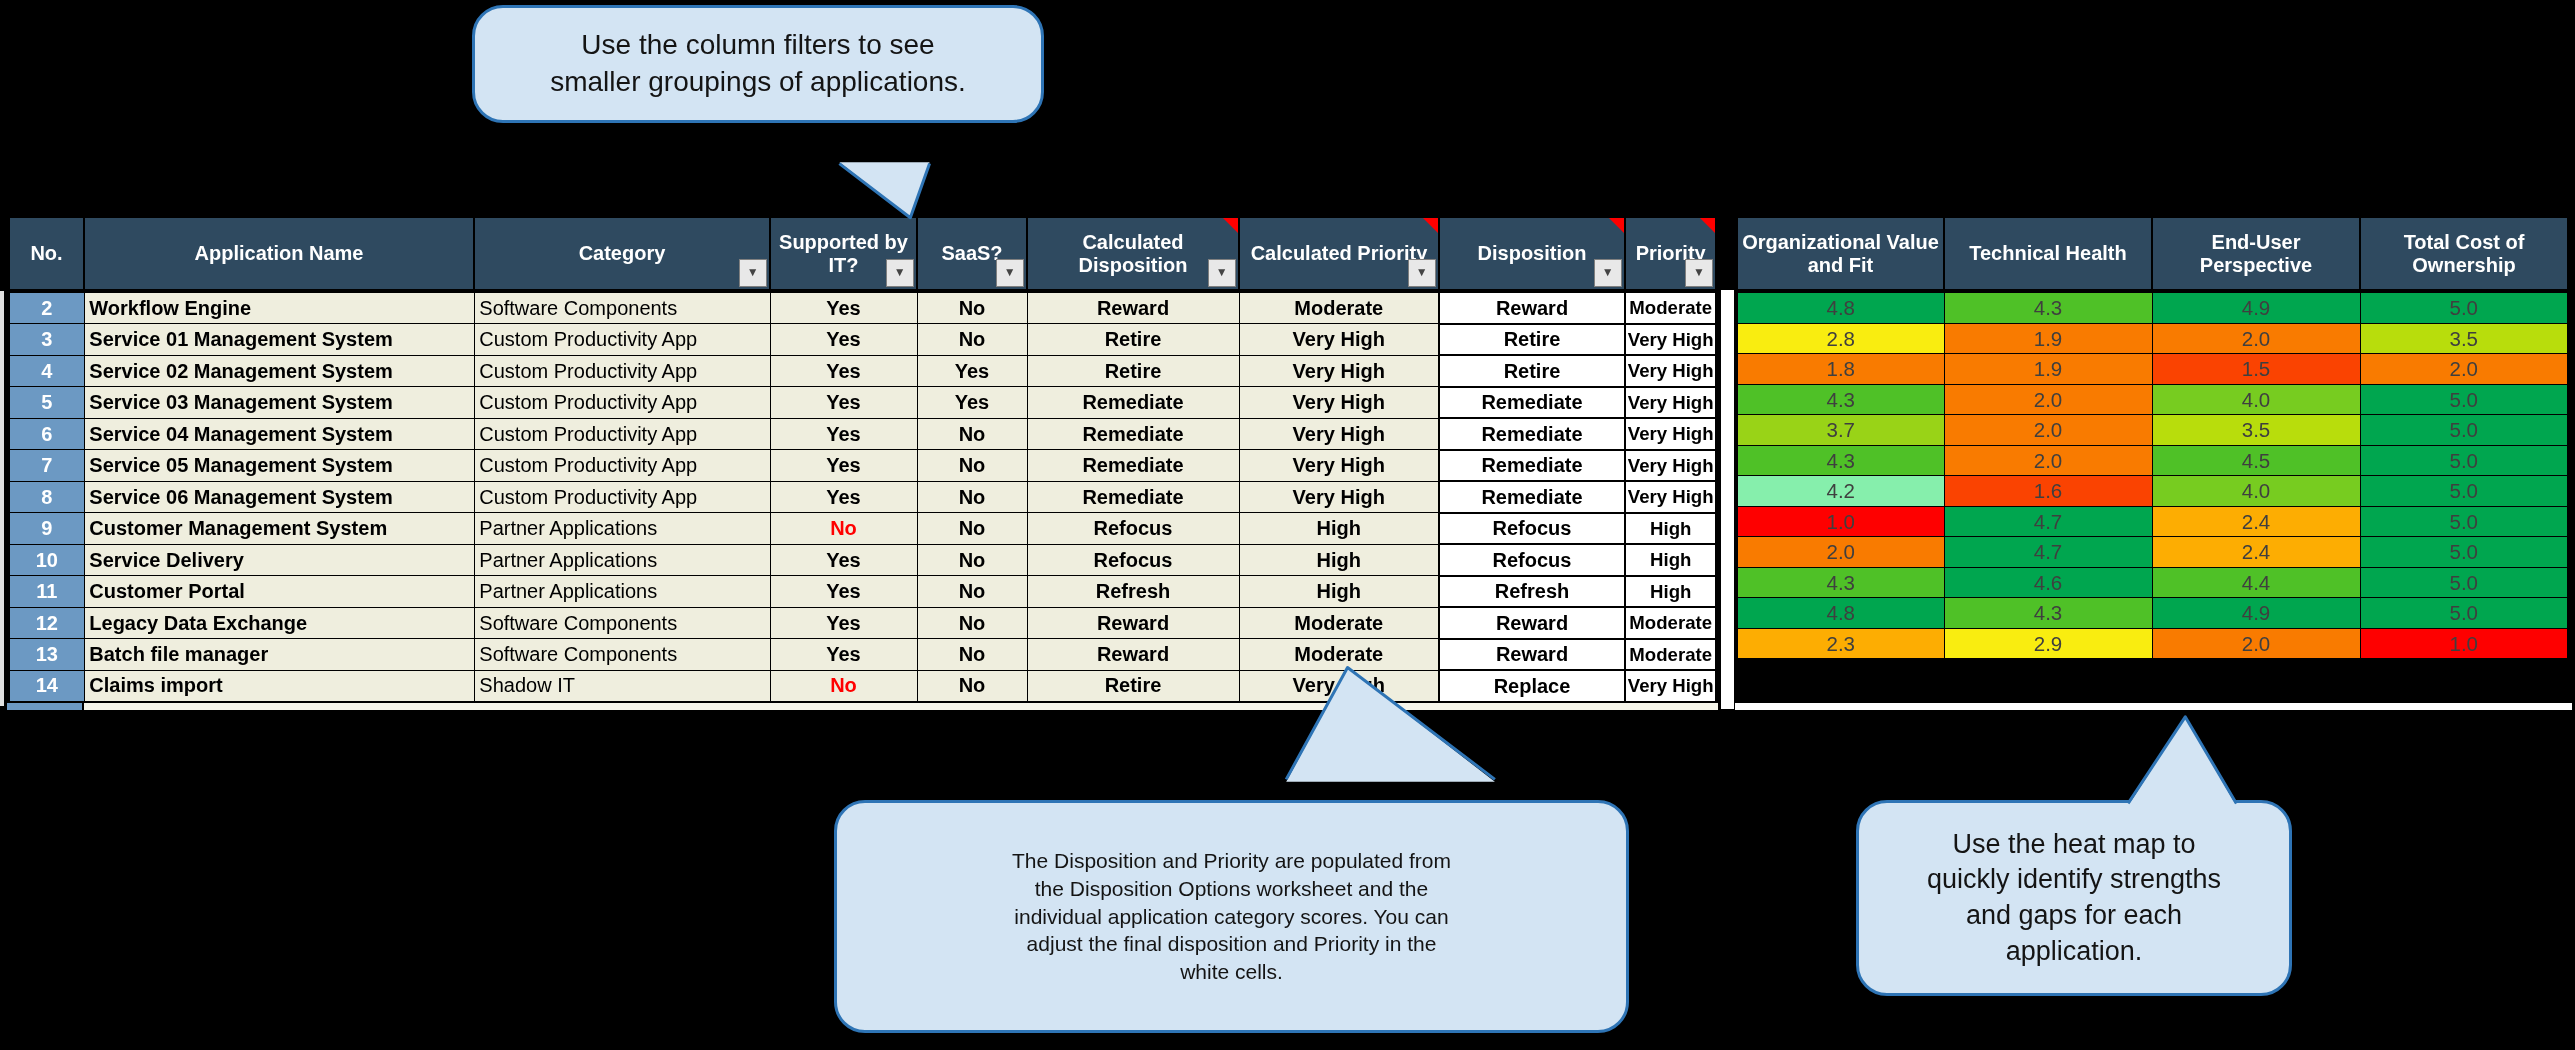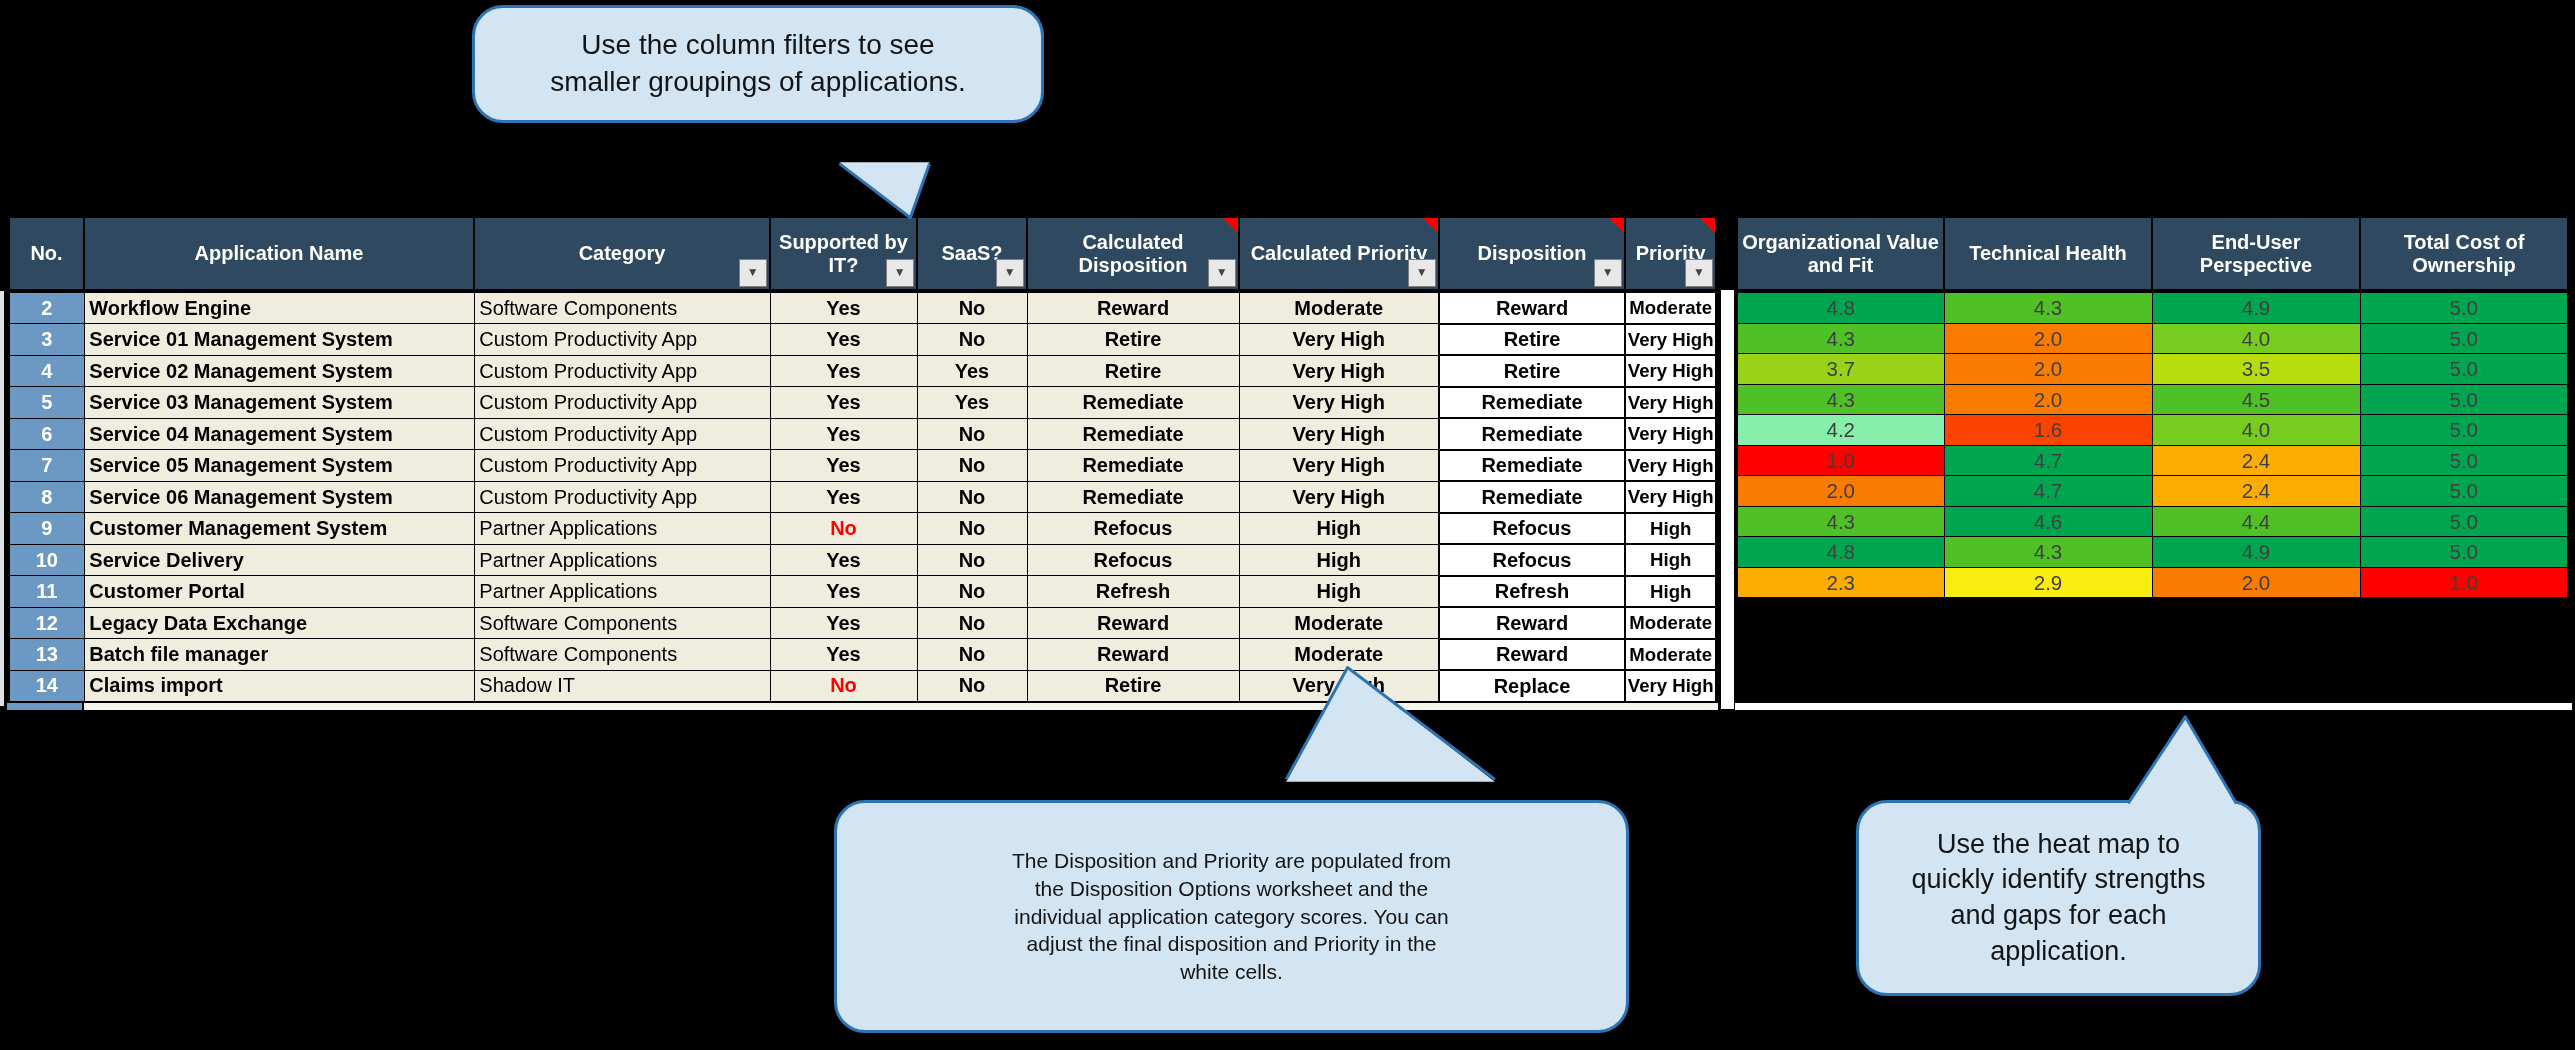--- a/index.html
+++ b/index.html
@@ -34,21 +34,21 @@
   
   .strip{position:absolute;}
 
   
   .callout{position:absolute;background:#D3E4F3;border:3px solid #2E74B5;
      border-radius:31px;display:flex;align-items:center;justify-content:center;
      text-align:center;color:#141414;white-space:pre-line;z-index:10;
      box-sizing:border-box;line-height:1.32;}
   .callout-top{left:472px;top:4.8px;width:572px;height:118px;font-size:28px;padding:0 12px;}
   .callout-mid{left:834px;top:800px;width:795px;height:233px;font-size:21px;padding:0 30px;}
-  .callout-right{left:1856px;top:800px;width:405px;height:196px;font-size:27px;padding:0 15px;}
+  .callout-right{left:1856px;top:800px;width:436px;height:196px;font-size:27px;padding:0 15px;}
   .pointer-layer{position:absolute;left:0;top:0;z-index:20;pointer-events:none;}
 </style>
 </head>
 <body>
 
 <div class="callout callout-top">
   <span>Use the column filters to see
 smaller groupings of applications.</span>
 </div>
 
@@ -240,20 +240,32 @@
       </tr>
     </thead>
   <tbody>
       <tr>
         <td class="heat-td" style="background: rgb(0, 166, 79);">4.8</td>
         <td class="heat-td" style="background: rgb(79, 193, 39);">4.3</td>
         <td class="heat-td" style="background: rgb(0, 166, 79);">4.9</td>
         <td class="heat-td" style="background: rgb(0, 166, 79);">5.0</td>
       </tr>
       <tr>
+        <td class="heat-td" style="background: rgb(249, 237, 16);">2.8</td>
+        <td class="heat-td" style="background: rgb(249, 123, 0);">1.9</td>
+        <td class="heat-td" style="background: rgb(249, 123, 0);">2.0</td>
+        <td class="heat-td" style="background: rgb(184, 221, 12);">3.5</td>
+      </tr>
+      <tr>
+        <td class="heat-td" style="background: rgb(249, 123, 0);">1.8</td>
+        <td class="heat-td" style="background: rgb(249, 123, 0);">1.9</td>
+        <td class="heat-td" style="background: rgb(250, 67, 1);">1.5</td>
+        <td class="heat-td" style="background: rgb(249, 123, 0);">2.0</td>
+      </tr>
+      <tr>
         <td class="heat-td" style="background: rgb(79, 193, 39);">4.3</td>
         <td class="heat-td" style="background: rgb(249, 123, 0);">2.0</td>
         <td class="heat-td" style="background: rgb(119, 204, 32);">4.0</td>
         <td class="heat-td" style="background: rgb(0, 166, 79);">5.0</td>
       </tr>
       <tr>
         <td class="heat-td" style="background: rgb(153, 211, 23);">3.7</td>
         <td class="heat-td" style="background: rgb(249, 123, 0);">2.0</td>
         <td class="heat-td" style="background: rgb(184, 221, 12);">3.5</td>
         <td class="heat-td" style="background: rgb(0, 166, 79);">5.0</td>

